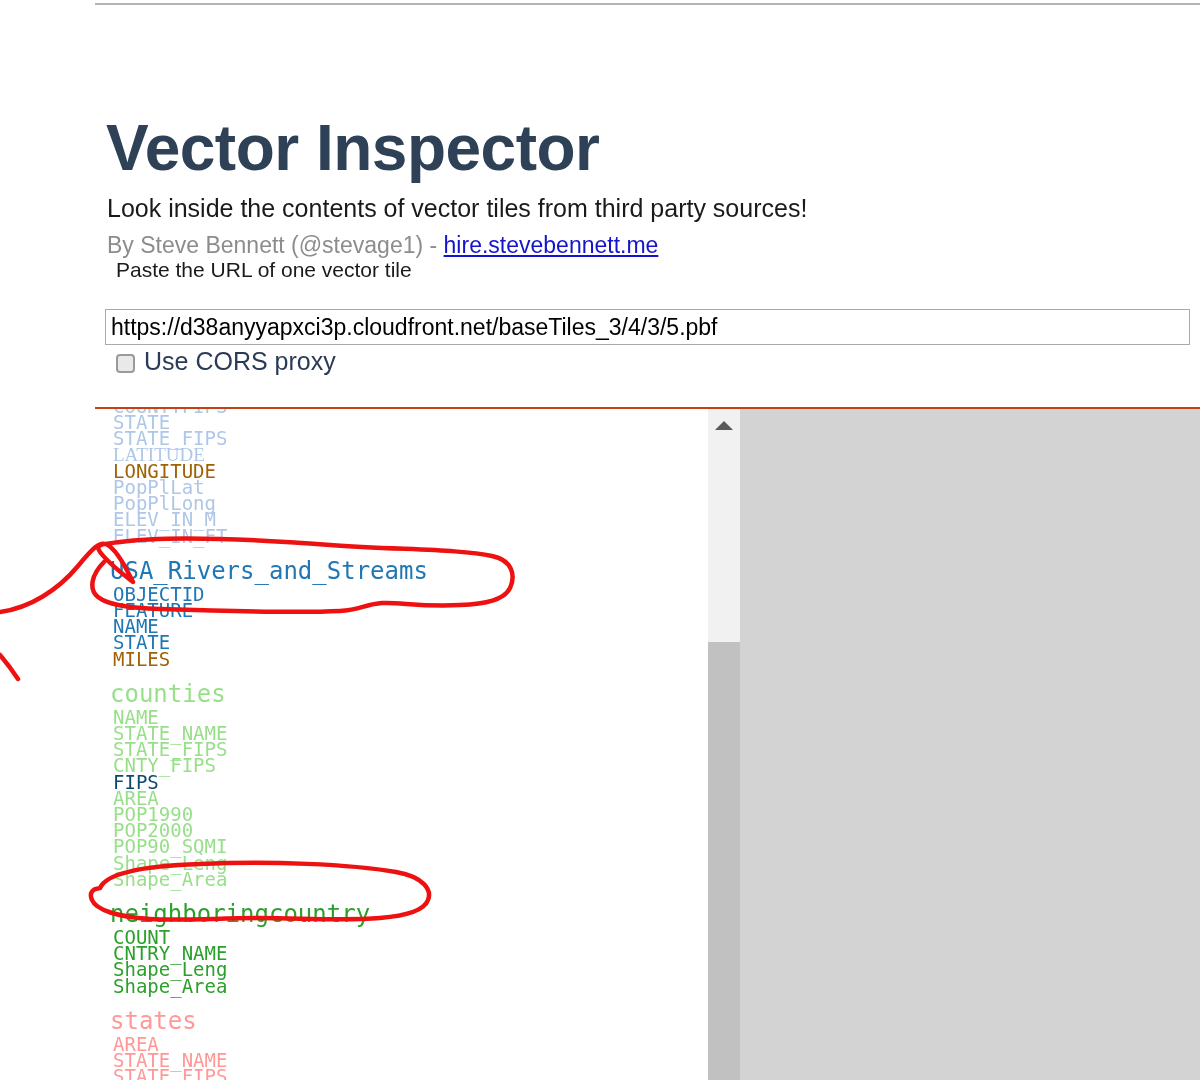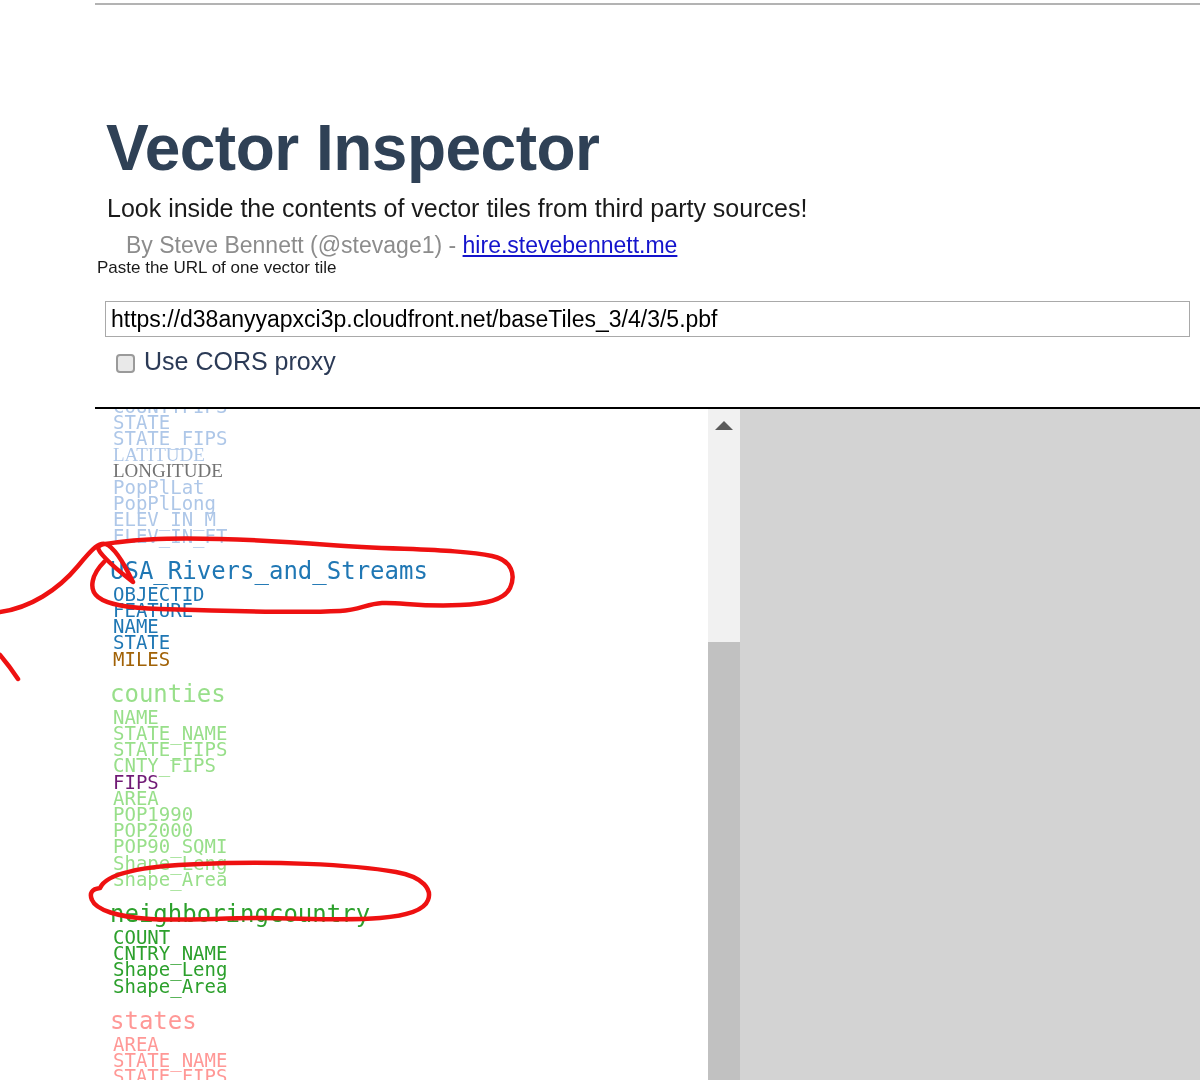--- a/index.html
+++ b/index.html
@@ -54,41 +54,40 @@
     white-space: nowrap;
   }
 
   #byline {
     position: absolute;
     left: 107px;
     top: 232px;
     font-size: 23px;
     color: #8c8c8c;
     white-space: nowrap;
-    margin-left: 19px;
   }
   #byline a,
   #byline .link {
     color: #1414cc;
     text-decoration: underline;
   }
 
   #url-label {
     position: absolute;
-    left: 97px;
+    left: 116px;
     top: 258px;
-    font-size: 17px;
+    font-size: 21px;
     color: #1a1a1a;
     white-space: nowrap;
   }
 
   #url-input {
     position: absolute;
     left: 105px;
-    top: 301px;
+    top: 309px;
     width: 1085px;
     height: 36px;
     box-sizing: border-box;
     border: 1px solid #a9a9a9;
     background: #ffffff;
     font-family: "Liberation Sans", sans-serif;
     font-size: 23px;
     color: #000000;
     padding: 0 5px;
     outline: none;
@@ -119,21 +118,21 @@
     top: -2px;
   }
 
   
   #layer-panel {
     position: absolute;
     left: 95px;
     top: 407px;
     width: 1105px;
     height: 673px;
-    border-top: 2px solid #000000;
+    border-top: 2px solid #c2410c;
     box-sizing: border-box;
     overflow: hidden;
   }
 
   #layer-scroll-viewport {
     position: absolute;
     left: 0;
     top: 0;
     width: 613px;
     height: 673px;
@@ -245,41 +244,41 @@
 
   <div id="layer-panel">
 
     <div id="layer-scroll-viewport">
       <div id="layer-list">
           <div class="layer-block">
             <div class="field" style="color: rgb(174, 199, 232);">COUNTYFIPS</div>
             <div class="field" style="color: rgb(174, 199, 232);">STATE</div>
             <div class="field" style="color: rgb(174, 199, 232);">STATE_FIPS</div>
             <div class="field" style="color: rgb(174, 199, 232); font-family: Liberation Serif, serif;">LATITUDE</div>
-            <div class="field" style="color: #737373; font-family: Liberation Serif, serif;">LONGITUDE</div>
+            <div class="field" style="color: #a16207;">LONGITUDE</div>
             <div class="field" style="color: rgb(174, 199, 232);">PopPlLat</div>
             <div class="field" style="color: rgb(174, 199, 232);">PopPlLong</div>
             <div class="field" style="color: rgb(174, 199, 232);">ELEV_IN_M</div>
             <div class="field" style="color: rgb(174, 199, 232);">ELEV_IN_FT</div>
           </div>
           <div class="layer-block">
             <div class="layer-name" style="color: rgb(31, 119, 180);">USA_Rivers_and_Streams</div>
             <div class="field" style="color: rgb(31, 119, 180);">OBJECTID</div>
             <div class="field" style="color: rgb(31, 119, 180);">FEATURE</div>
             <div class="field" style="color: rgb(31, 119, 180);">NAME</div>
             <div class="field" style="color: rgb(31, 119, 180);">STATE</div>
             <div class="field" style="color: #a16207;">MILES</div>
           </div>
           <div class="layer-block">
             <div class="layer-name" style="color: rgb(152, 223, 138);">counties</div>
             <div class="field" style="color: rgb(152, 223, 138);">NAME</div>
             <div class="field" style="color: rgb(152, 223, 138);">STATE_NAME</div>
             <div class="field" style="color: rgb(152, 223, 138);">STATE_FIPS</div>
             <div class="field" style="color: rgb(152, 223, 138);">CNTY_FIPS</div>
-            <div class="field" style="color: #701a75;">FIPS</div>
+            <div class="field" style="color: #0c4a6e;">FIPS</div>
             <div class="field" style="color: rgb(152, 223, 138);">AREA</div>
             <div class="field" style="color: rgb(152, 223, 138);">POP1990</div>
             <div class="field" style="color: rgb(152, 223, 138);">POP2000</div>
             <div class="field" style="color: rgb(152, 223, 138);">POP90_SQMI</div>
             <div class="field" style="color: rgb(152, 223, 138);">Shape_Leng</div>
             <div class="field" style="color: rgb(152, 223, 138);">Shape_Area</div>
           </div>
           <div class="layer-block">
             <div class="layer-name" style="color: rgb(44, 160, 44);">neighboringcountry</div>
             <div class="field" style="color: rgb(44, 160, 44);">COUNT</div>

